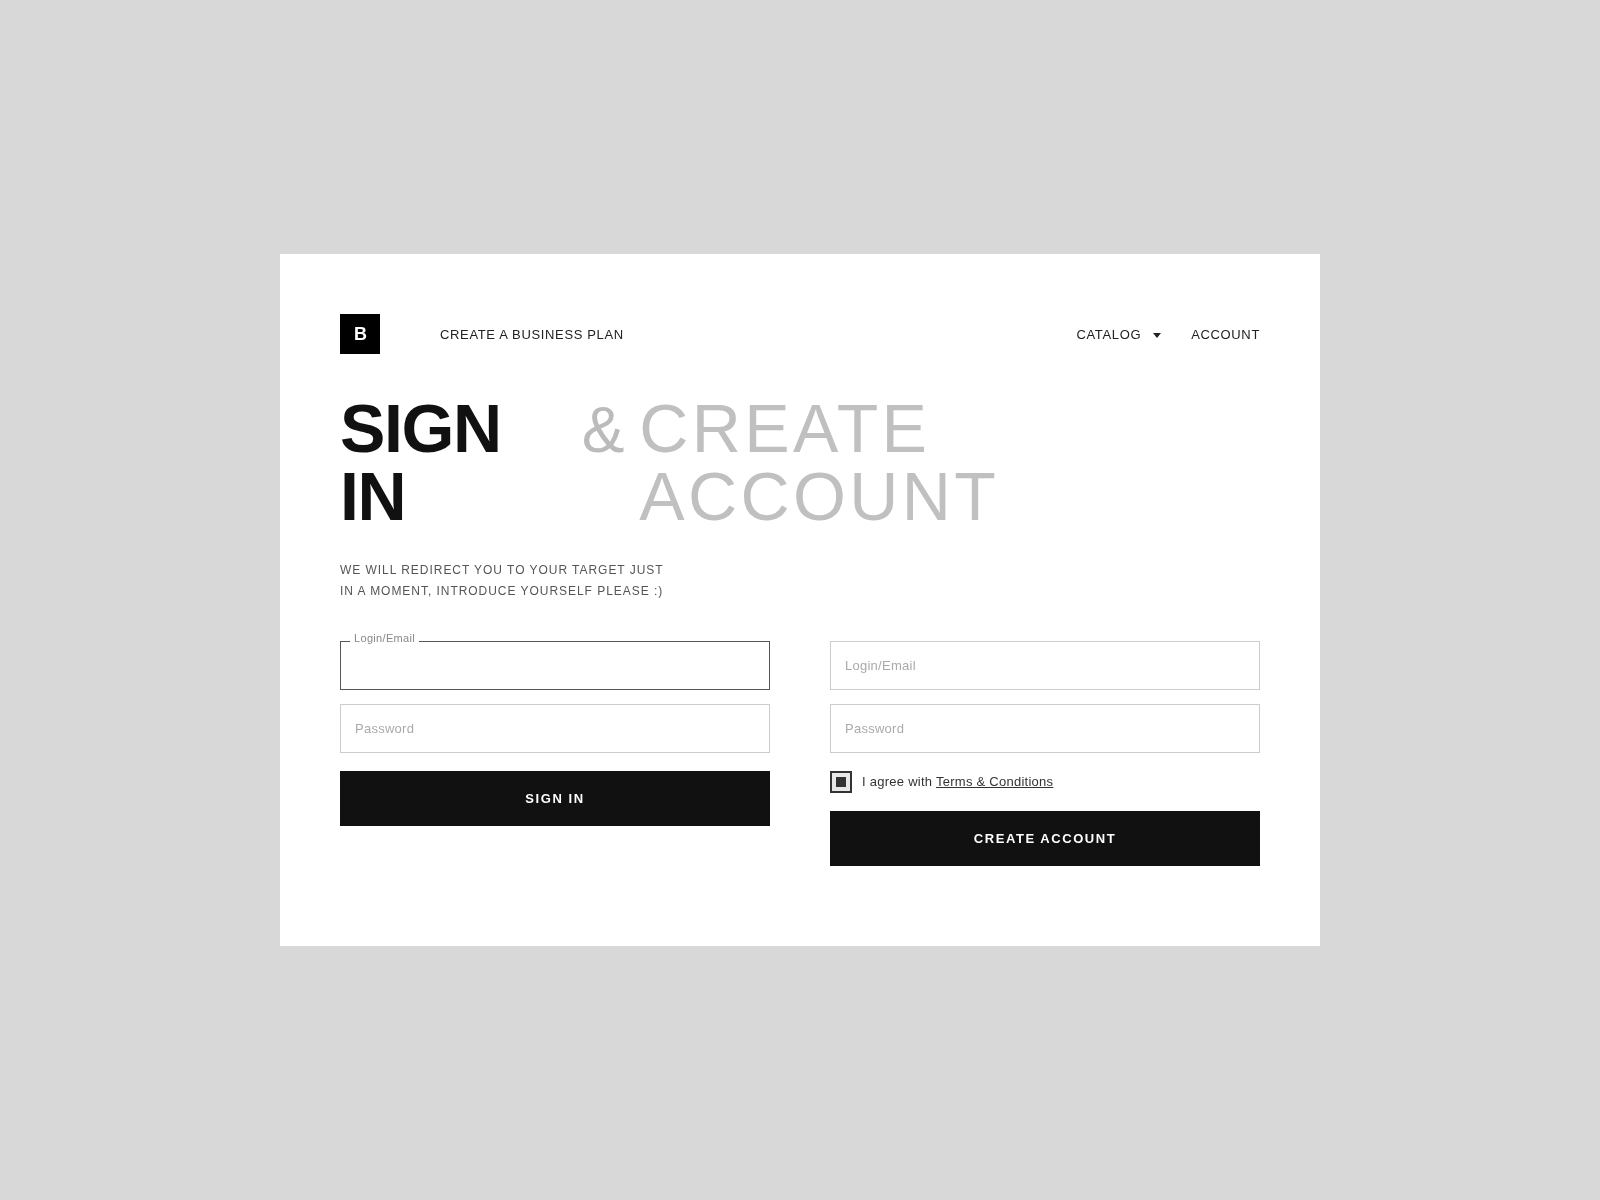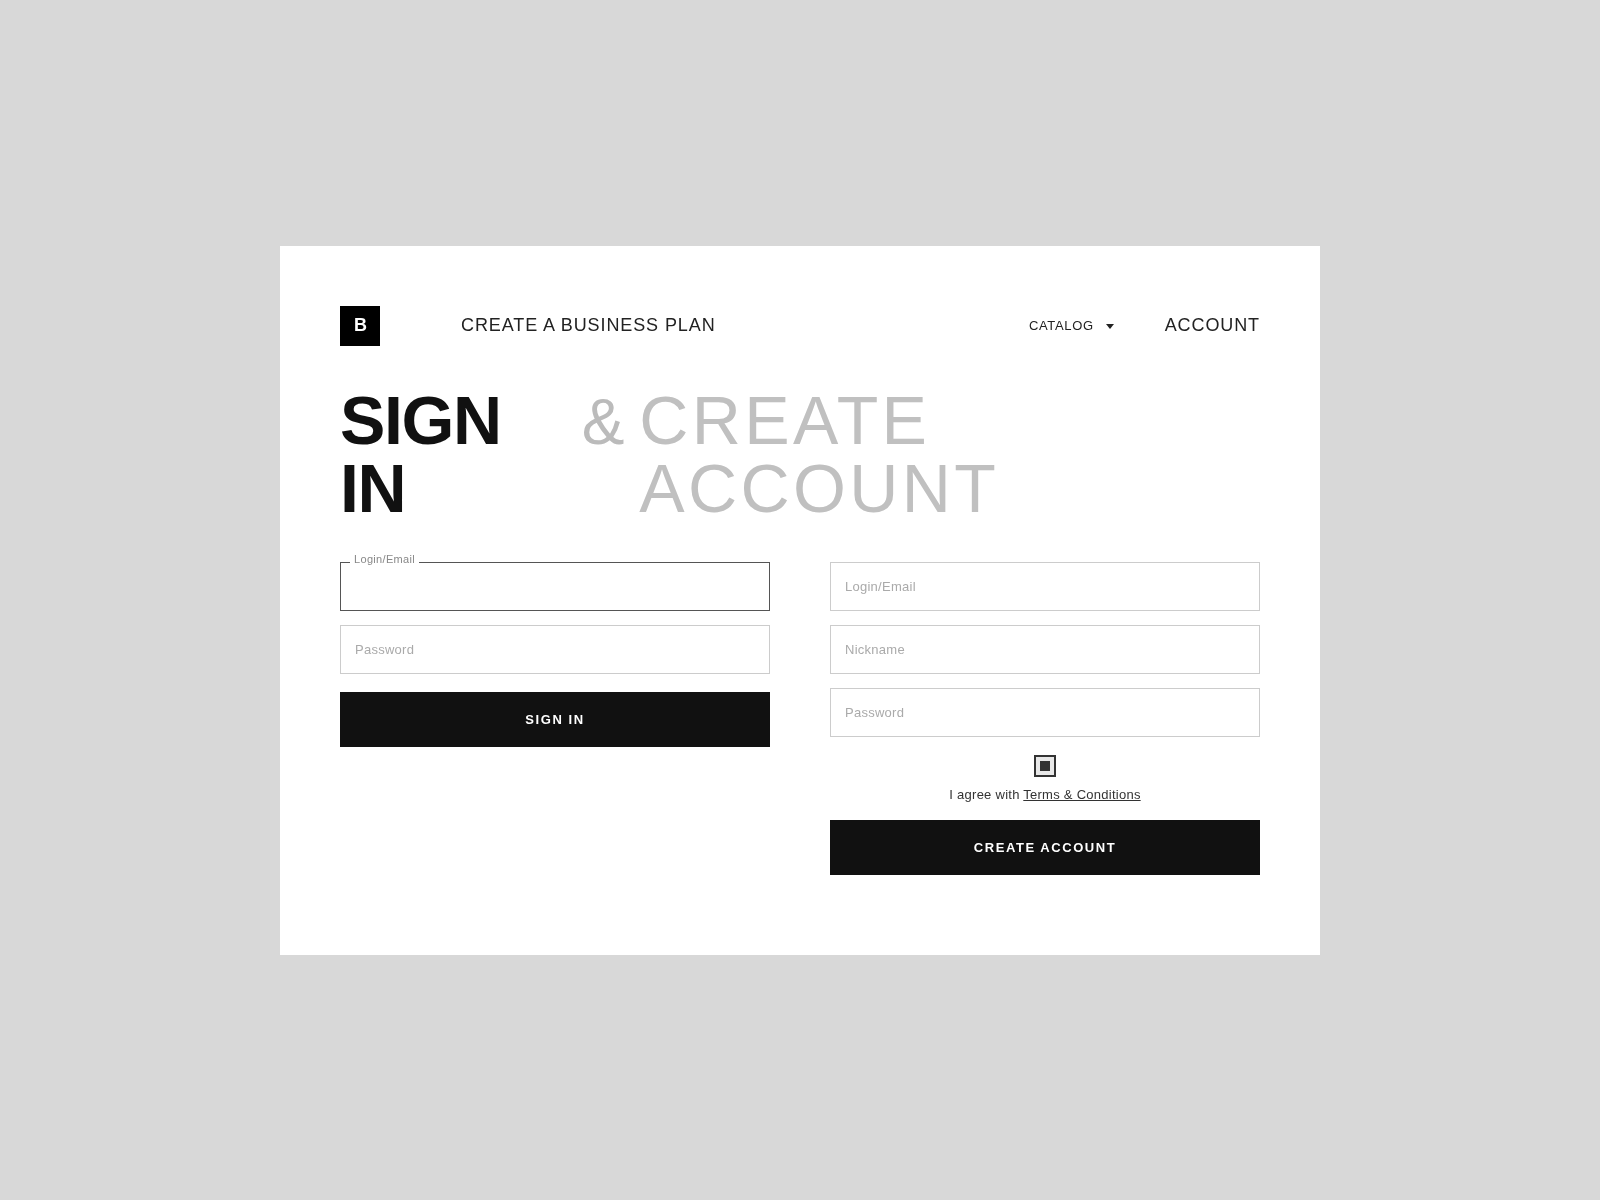--- a/index.html
+++ b/index.html
@@ -45,27 +45,26 @@
       font-size: 18px;
       width: 40px;
       height: 40px;
       display: flex;
       align-items: center;
       justify-content: center;
       letter-spacing: -1px;
     }
 
     .nav-link {
-      font-size: 18px;
+      font-size: 13px;
       font-weight: 500;
       letter-spacing: 0.05em;
       color: #222;
       text-decoration: none;
       cursor: pointer;
-      margin-left: 21px;
     }
 
     .header-right {
       display: flex;
       align-items: center;
       gap: 30px;
     }
 
     .nav-catalog {
       display: flex;
@@ -201,21 +200,20 @@
       display: flex;
       flex-direction: column;
       gap: 14px;
     }
 
     .terms-row {
       display: flex;
       align-items: center;
       gap: 10px;
       margin-top: 4px;
-      flex-direction: column;
     }
 
     .custom-checkbox {
       width: 22px;
       height: 22px;
       border: 2px solid #333;
       background: #e8e8e8;
       display: flex;
       align-items: center;
       justify-content: center;
@@ -273,20 +271,24 @@
       <a class="nav-link">ACCOUNT</a>
     </div>
   </header>
 
   <div class="title-section">
     <div class="main-title">
       <span class="title-signin">SIGN IN</span>
       <span class="title-ampersand">&amp;</span>
       <span class="title-create">CREATE ACCOUNT</span>
     </div>
+    <div class="subtitle">
+      <div>WE WILL REDIRECT YOU TO YOUR TARGET JUST</div>
+      <div>IN A MOMENT, INTRODUCE YOURSELF PLEASE :)</div>
+    </div>
   </div>
 
   <div class="forms-container">
 
     <div class="form-col">
       <div class="signin-form">
         <div class="input-group">
           <span class="input-label">Login/Email</span>
           <input type="text" style="border-color: rgb(85, 85, 85);">
         </div>
@@ -294,23 +296,20 @@
           <input type="password" placeholder="Password" style="">
         </div>
         <button class="btn-signin">SIGN IN</button>
       </div>
     </div>
 
     <div class="form-col">
       <div class="create-form">
         <div class="input-group">
           <input type="text" placeholder="Login/Email" style="">
-        </div>
-        <div class="input-group">
-          <input type="text" placeholder="Nickname" style="">
         </div>
         <div class="input-group">
           <input type="password" placeholder="Password" style="">
         </div>
         <div class="terms-row">
           <div class="custom-checkbox">
             <div class="custom-checkbox-inner"></div>
           </div>
           <span class="terms-text">
             <span>I agree with </span><span class="terms-link">Terms &amp; Conditions</span>

